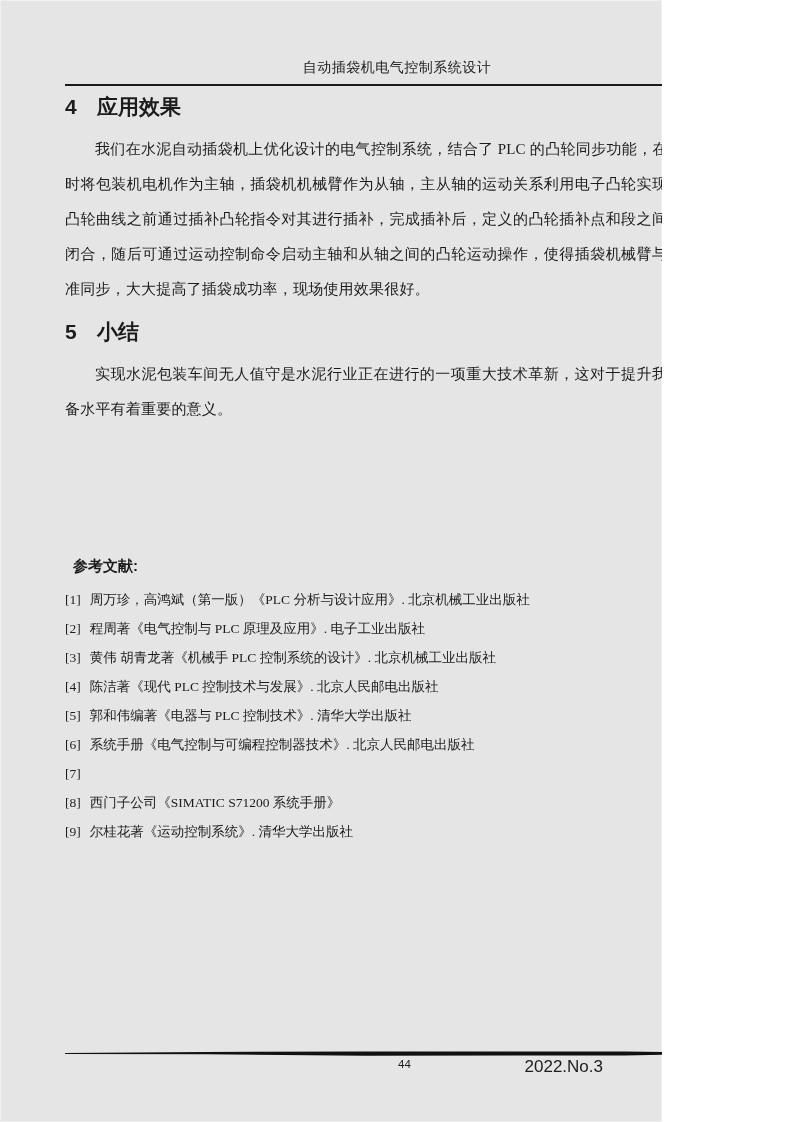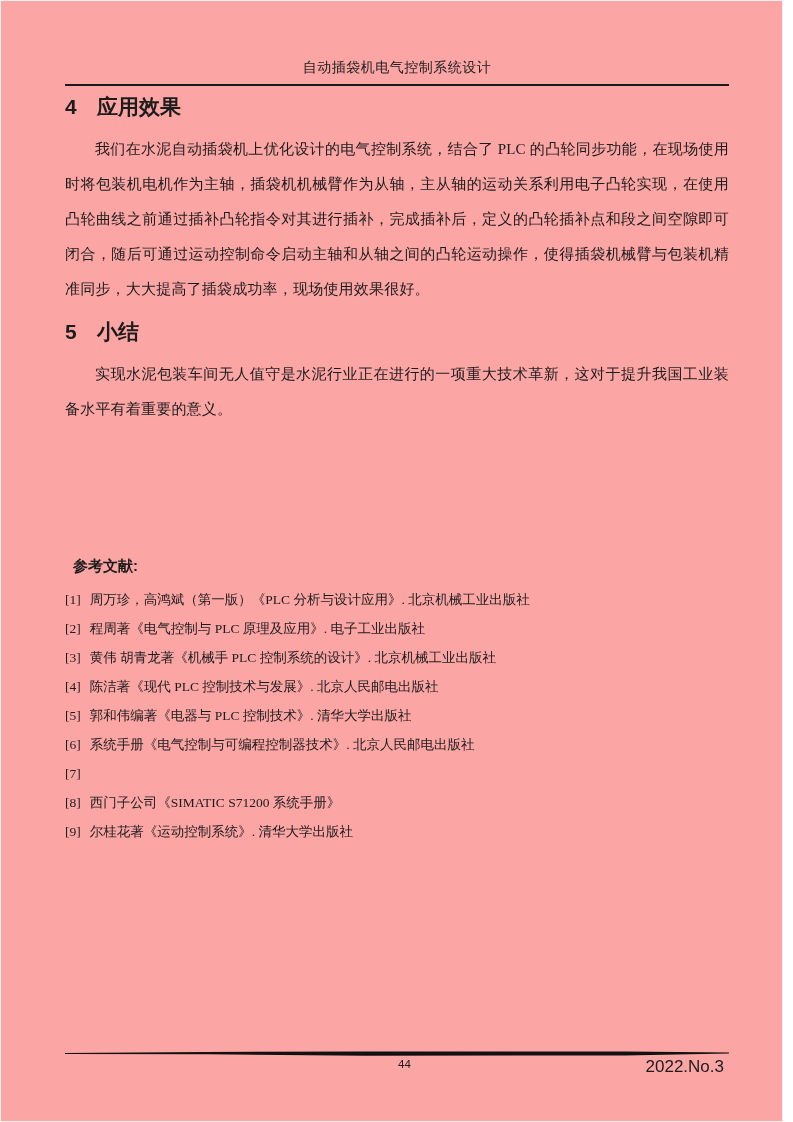--- a/index.html
+++ b/index.html
@@ -2,23 +2,23 @@
 <html><head>
 <meta charset="utf-8">
 <style>
   html, body {
     margin: 0;
     padding: 0;
     background: #ffffff;
   }
   .page {
     position: relative;
-    width: 783px;
+    width: 662px;
     height: 1122px;
-    background: #fca5a5;
+    background: #e5e5e5;
     overflow: hidden;
     font-family: "Liberation Serif", "DejaVu Serif", serif;
     color: #1c1c1c;
     box-shadow: inset 0 0 0 1px #f0f0f0;
   }
   .content {
     position: absolute;
     left: 65px;
     width: 664px;
     top: 0;

